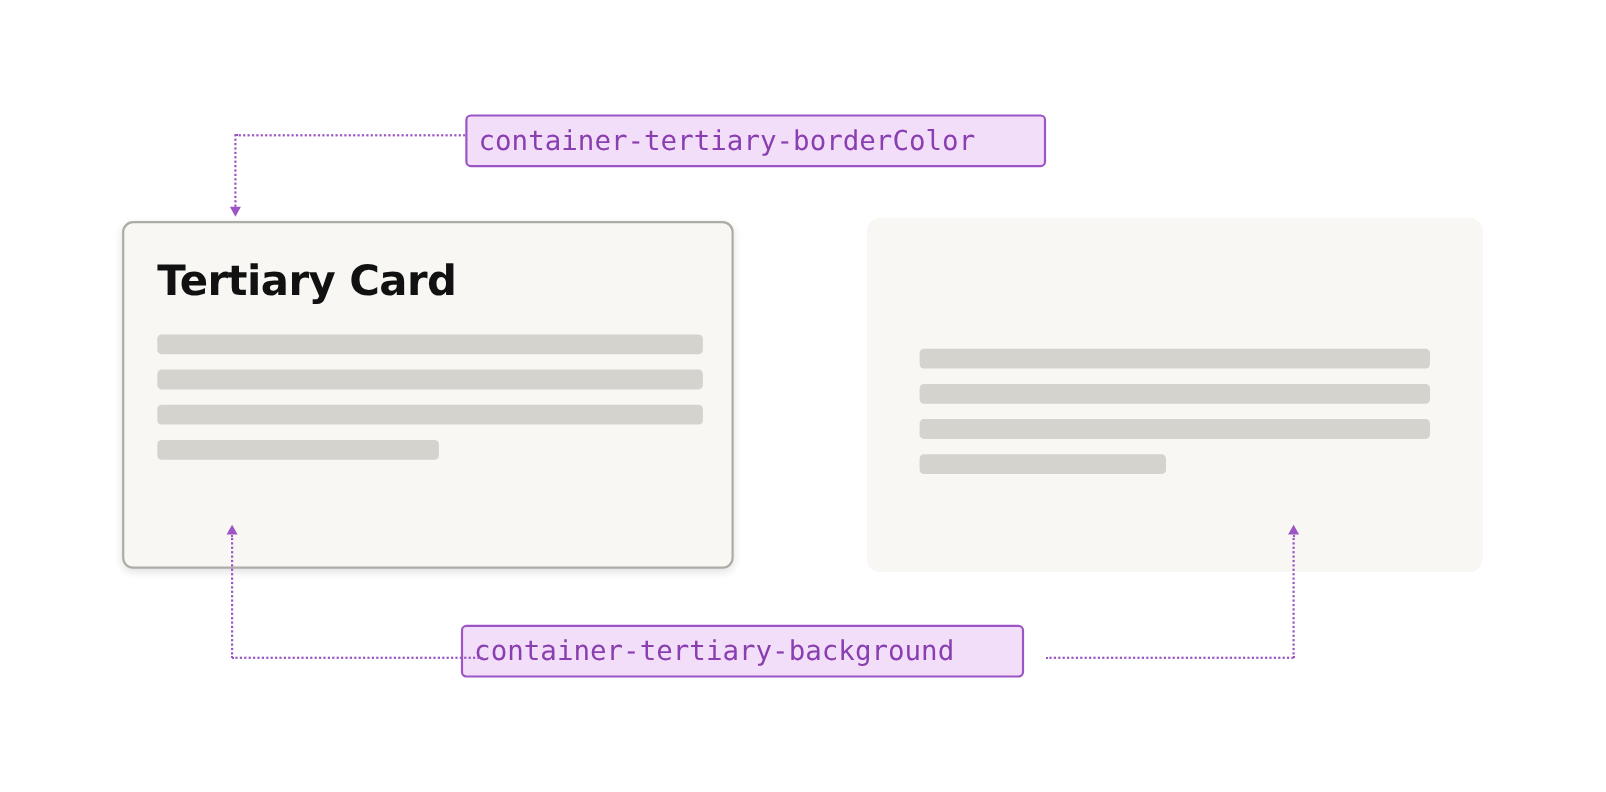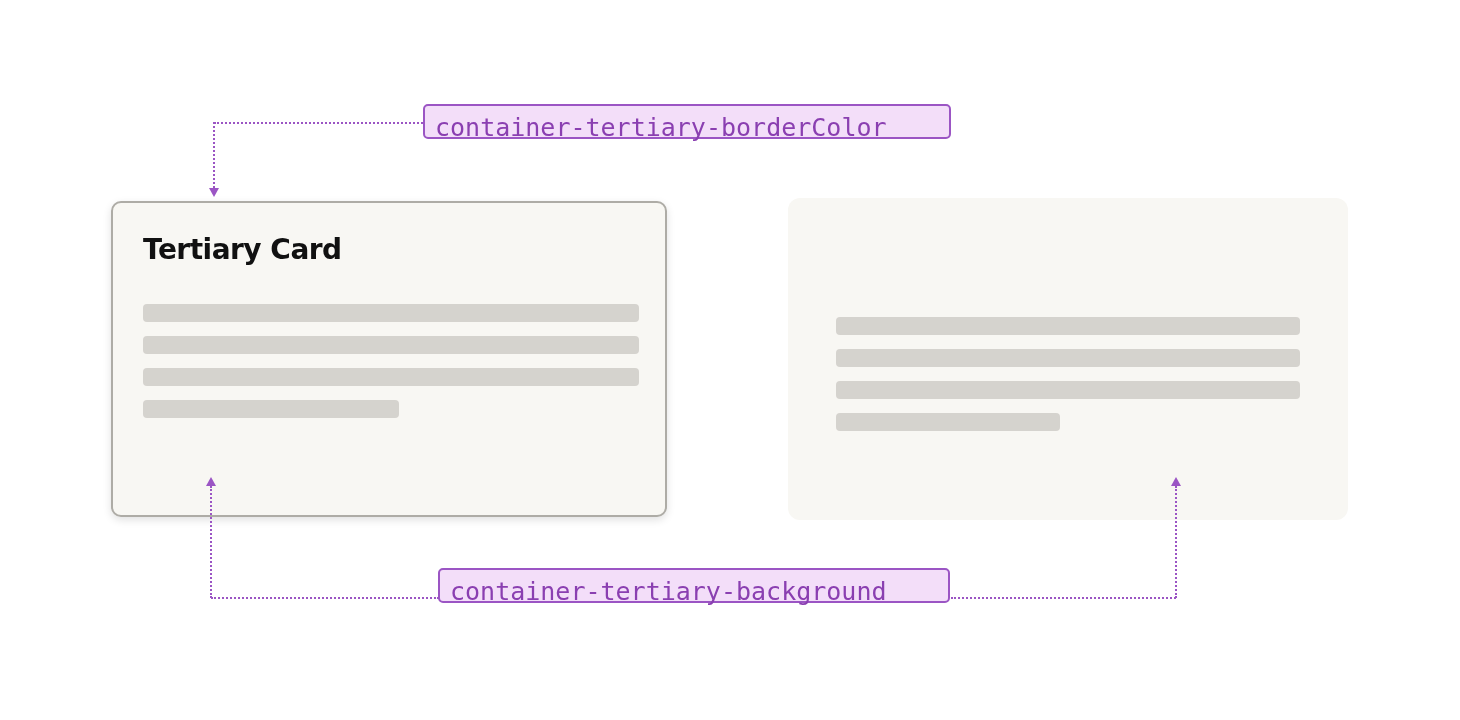--- a/index.html
+++ b/index.html
@@ -12,27 +12,27 @@
       background: #f8f7f3; border: 2px solid #aeaca6; border-radius: 10px;
       box-shadow: 0 3px 8px rgba(0,0,0,0.12);
       box-sizing: border-box;
     }
     .panel {
       position: absolute; left: 788px; top: 198px; width: 560px; height: 322px;
       background: #f8f7f3; border-radius: 12px;
     }
     .title {
       position: absolute; font-family: "DejaVu Sans", sans-serif; font-weight: bold;
-      font-size: 28px; color: #111111; letter-spacing: -0.5px;
+      font-size: 38px; color: #111111; letter-spacing: -0.5px;
     }
     .bar { position: absolute; height: 18px; background: #d5d3ce; border-radius: 4px; }
     .label {
       position: absolute; background: #f3def9; border: 2px solid #9b55c4; border-radius: 5px;
       color: #8a3fb1; font-family: "DejaVu Sans Mono", monospace; font-size: 25px;
-      line-height: 44px; padding: 0 10px; box-sizing: border-box; height: 35px;
+      line-height: 44px; padding: 0 10px; box-sizing: border-box; height: 48px;
       white-space: nowrap;
     }
     .dash-h { position: absolute; height: 0; border-top: 2px dotted #9b55c4; }
     .dash-v { position: absolute; width: 0; border-left: 2px dotted #9b55c4; }
     .arrow-down, .arrow-up { position: absolute; width: 0; height: 0; border-left: 5px solid transparent; border-right: 5px solid transparent; }
     .arrow-down { border-top: 9px solid #9b55c4; }
     .arrow-up { border-bottom: 9px solid #9b55c4; }
   </style>
 </head>
 <body>
@@ -50,20 +50,20 @@
   <div class="bar" style="left:48px; top:151px; width:464px;"></div>
   <div class="bar" style="left:48px; top:183px; width:464px;"></div>
   <div class="bar" style="left:48px; top:215px; width:224px;"></div>
 </div>
 
 <div class="label" style="left:423px; top:104px; width:528px;">container-tertiary-borderColor</div>
 <div class="dash-h" style="left:214px; top:122px; width:209px;"></div>
 <div class="dash-v" style="left:213px; top:122px; height:66px;"></div>
 <div class="arrow-down" style="left:209px; top:188px;"></div>
 
-<div class="label" style="left:438px; top:568px; width:512px;">container-tertiary-background</div>
+<div class="label" style="left:419px; top:568px; width:512px;">container-tertiary-background</div>
 <div class="dash-h" style="left:211px; top:597px; width:228px;"></div>
 <div class="dash-v" style="left:210px; top:486px; height:112px;"></div>
 <div class="arrow-up" style="left:206px; top:477px;"></div>
 
 <div class="dash-h" style="left:951px; top:597px; width:225px;"></div>
 <div class="dash-v" style="left:1175px; top:486px; height:112px;"></div>
 <div class="arrow-up" style="left:1171px; top:477px;"></div>
 
 </body></html>

